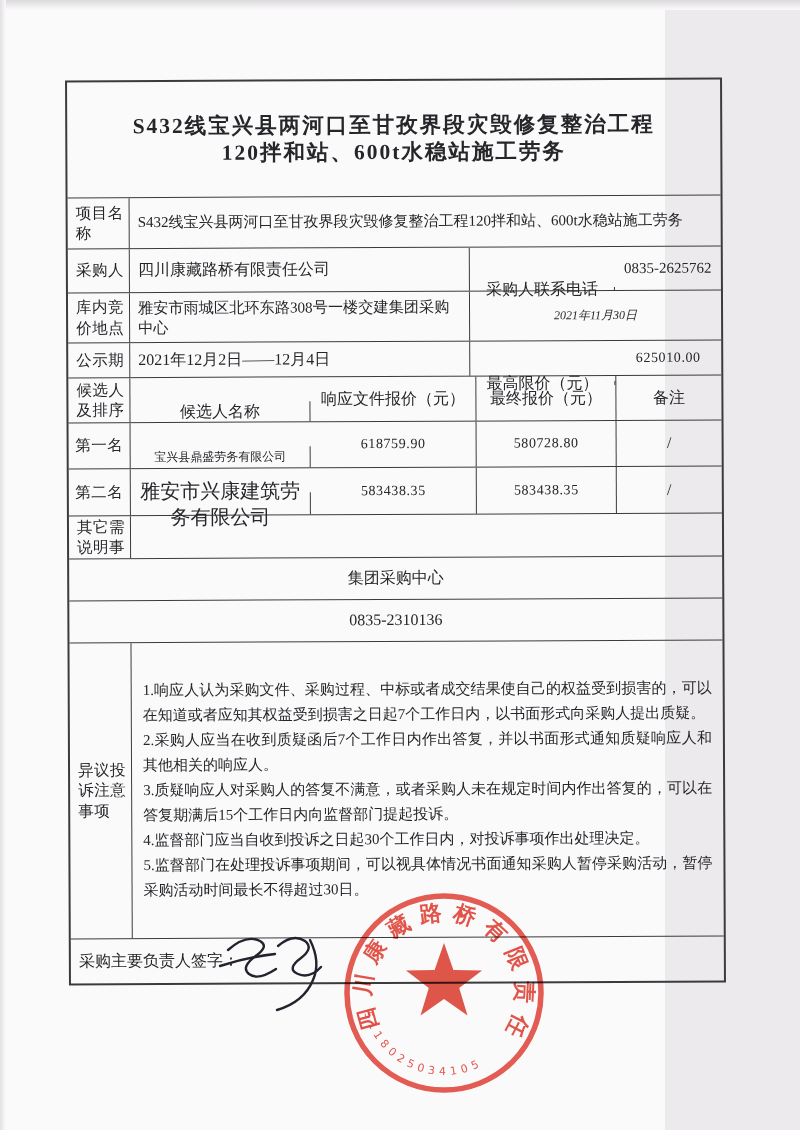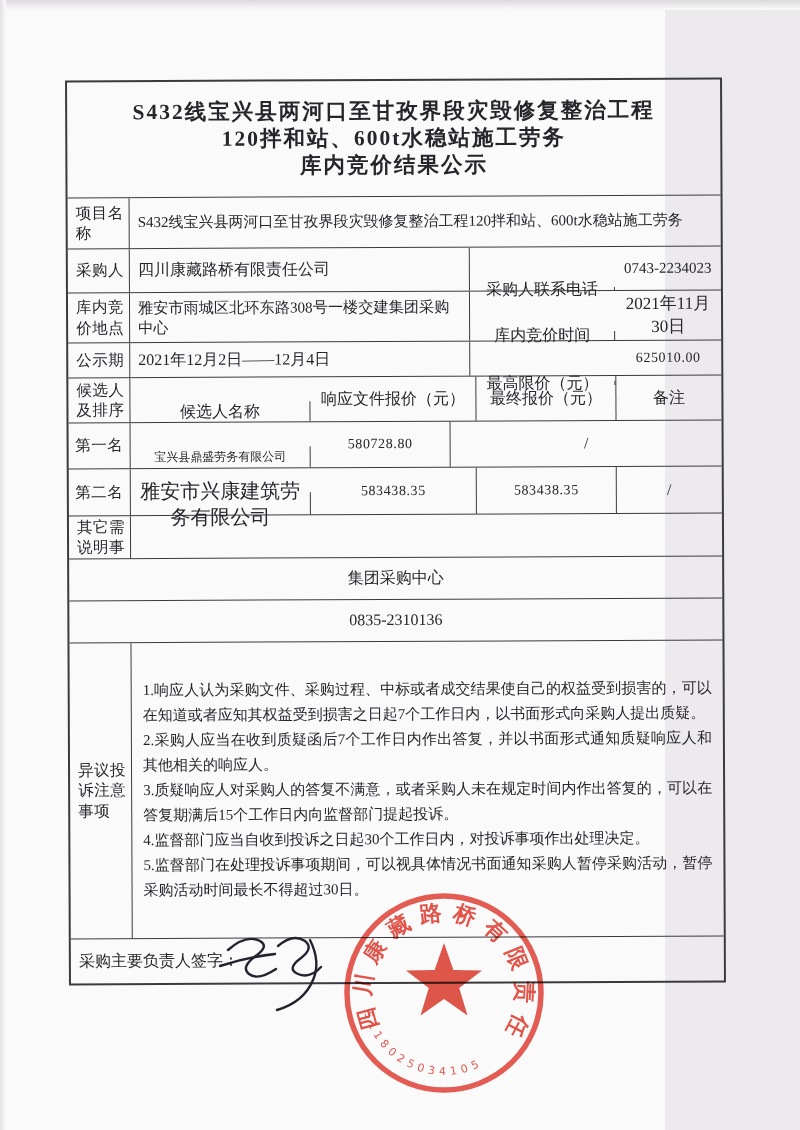--- a/index.html
+++ b/index.html
@@ -94,60 +94,59 @@
 
 <div class="page">
   <div class="page-edge-top"></div>
   <div class="page-edge-left"></div>
 
   <div class="tbl">
 
     <div class="r r-title">
       <div class="title-line">S432线宝兴县两河口至甘孜界段灾毁修复整治工程</div>
       <div class="title-line">120拌和站、600t水稳站施工劳务</div>
-      <div class="title-line">库内竞价结果公示</div>
     </div>
 
     <div class="r h-r1">
       <div class="c lab left">项目名称</div>
       <div class="c left proj" style="flex:1 1 auto;">S432线宝兴县两河口至甘孜界段灾毁修复整治工程120拌和站、600t水稳站施工劳务</div>
     </div>
 
     <div class="r h-r2">
       <div class="c lab left">采购人</div>
       <div class="c left w-main">四川康藏路桥有限责任公司</div>
       <div class="c w-lab2">采购人联系电话</div>
-      <div class="c w-val" style="font-size:15px;">0743-2234023</div>
+      <div class="c w-val" style="font-size:15px;">0835-2625762</div>
     </div>
 
     <div class="r h-r3">
       <div class="c lab left">库内竞价地点</div>
       <div class="c left w-main fit">雅安市雨城区北环东路308号一楼交建集团采购中心</div>
-      <div class="c w-lab2">库内竞价时间</div>
-      <div class="c w-val" style="font-size:17px;">2021年11月30日</div>
+      <div class="c w-val" style="font-size:12px;font-style:italic;">2021年11月30日</div>
     </div>
 
     <div class="r h-r4">
       <div class="c lab left">公示期</div>
       <div class="c left w-main">2021年12月2日——12月4日</div>
       <div class="c w-lab2">最高限价（元）</div>
       <div class="c w-val num">625010.00</div>
     </div>
 
     <div class="r h-r5">
       <div class="c lab left">候选人及排序</div>
       <div class="c w-name">候选人名称</div>
       <div class="c w-p1">响应文件报价（元）</div>
       <div class="c w-p2">最终报价（元）</div>
       <div class="c w-rem">备注</div>
     </div>
 
     <div class="r h-r6">
       <div class="c lab">第一名</div>
       <div class="c w-name" style="font-size:12px;">宝兴县鼎盛劳务有限公司</div>
+      <div class="c w-p1 num">618759.90</div>
       <div class="c w-p2 num">580728.80</div>
       <div class="c w-rem">/</div>
     </div>
 
     <div class="r h-r7">
       <div class="c lab">第二名</div>
       <div class="c w-name" style="font-size:20px;">雅安市兴康建筑劳务有限公司</div>
       <div class="c w-p1 num">583438.35</div>
       <div class="c w-p2 num">583438.35</div>
       <div class="c w-rem">/</div>

